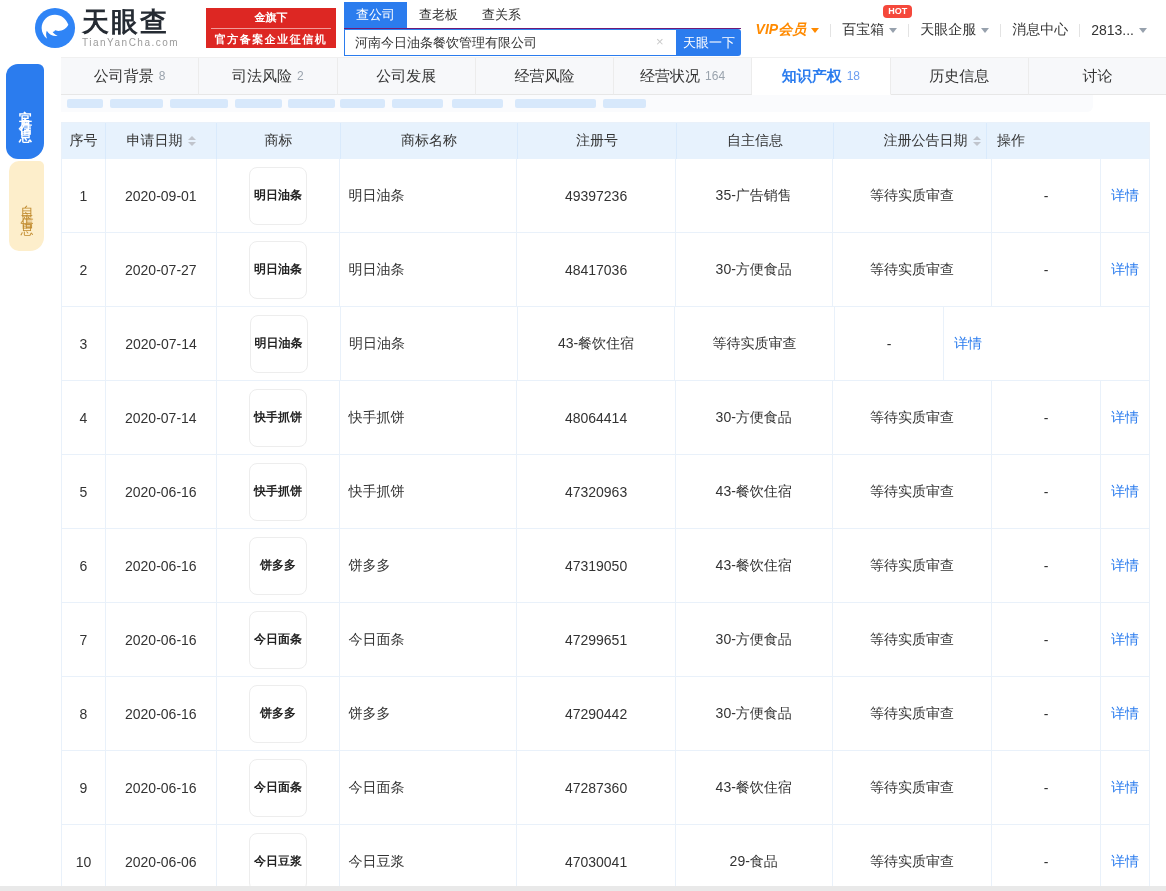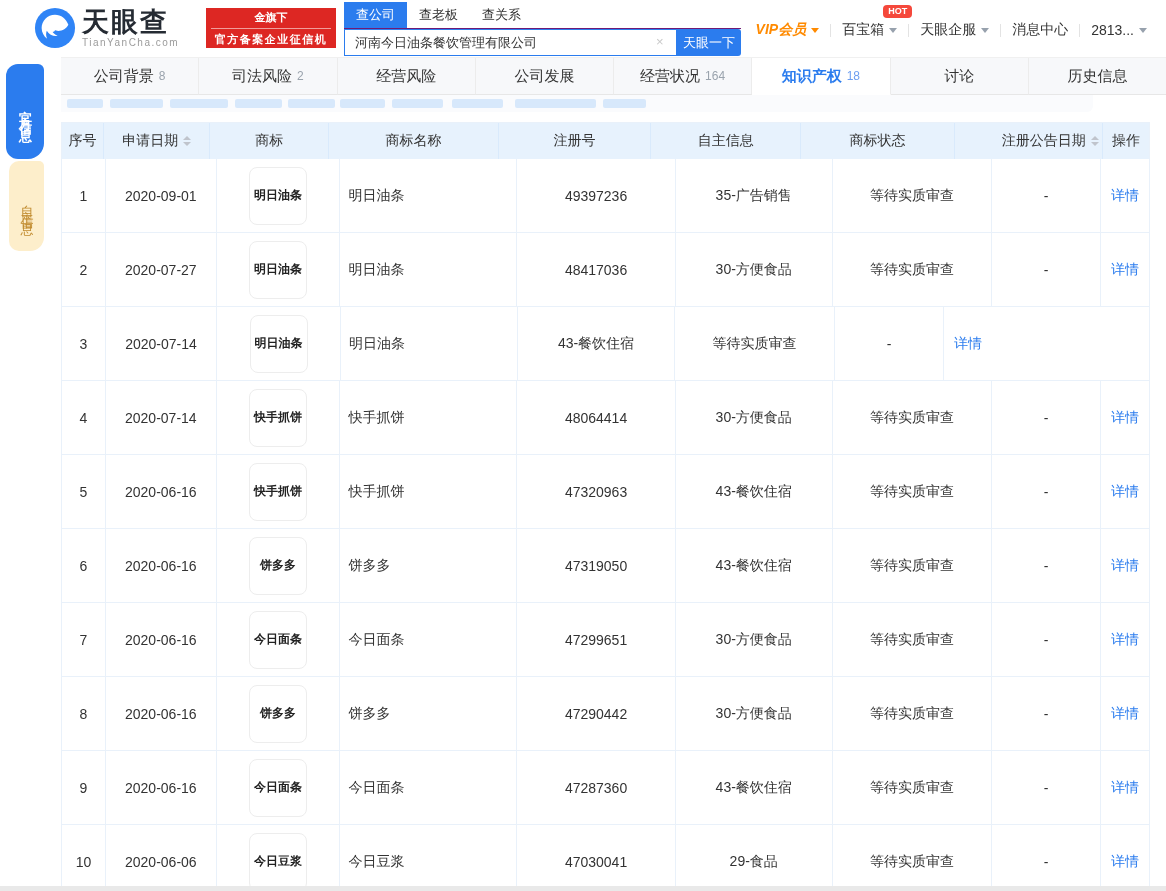--- a/index.html
+++ b/index.html
@@ -176,38 +176,38 @@
 <div class="tab-bar">
     <div class="tab">
       <span>公司背景</span>
       <span class="count">8</span>
     </div>
     <div class="tab">
       <span>司法风险</span>
       <span class="count">2</span>
     </div>
     <div class="tab">
+      <span>公司发展</span>
+    </div>
+    <div class="tab">
       <span>经营风险</span>
-    </div>
-    <div class="tab">
-      <span>公司发展</span>
     </div>
     <div class="tab">
       <span>经营状况</span>
       <span class="count">164</span>
     </div>
     <div class="tab active">
       <span>知识产权</span>
       <span class="count">18</span>
     </div>
     <div class="tab">
+      <span>历史信息</span>
+    </div>
+    <div class="tab">
       <span>讨论</span>
-    </div>
-    <div class="tab">
-      <span>历史信息</span>
     </div>
   </div>
 
 <div class="subnav">
   <div class="chip" style="left:6px;width:36px"></div>
   <div class="chip" style="left:49px;width:53px"></div>
   <div class="chip" style="left:109px;width:58px"></div>
   <div class="chip" style="left:174px;width:47px"></div>
   <div class="chip" style="left:227px;width:47px"></div>
   <div class="chip" style="left:279px;width:45px"></div>
@@ -234,23 +234,20 @@
       </div>
       <div class="th" style="width: 177px;">
         <span>商标名称</span>
       </div>
       <div class="th" style="width: 159px; justify-content: center;">
         <span>注册号</span>
       </div>
       <div class="th" style="width: 157px;">
         <span>自主信息</span>
       </div>
-      <div class="th" style="width: 160px;">
-        <span>商标状态</span>
-      </div>
       <div class="th" style="width: 109px; margin-left: 44px;">
         <span>注册公告日期</span>
         <span class="sort">
           <i class="up"></i>
           <i class="down"></i>
         </span>
       </div>
       <div class="th" style="width: 48px;">
         <span>操作</span>
       </div>

